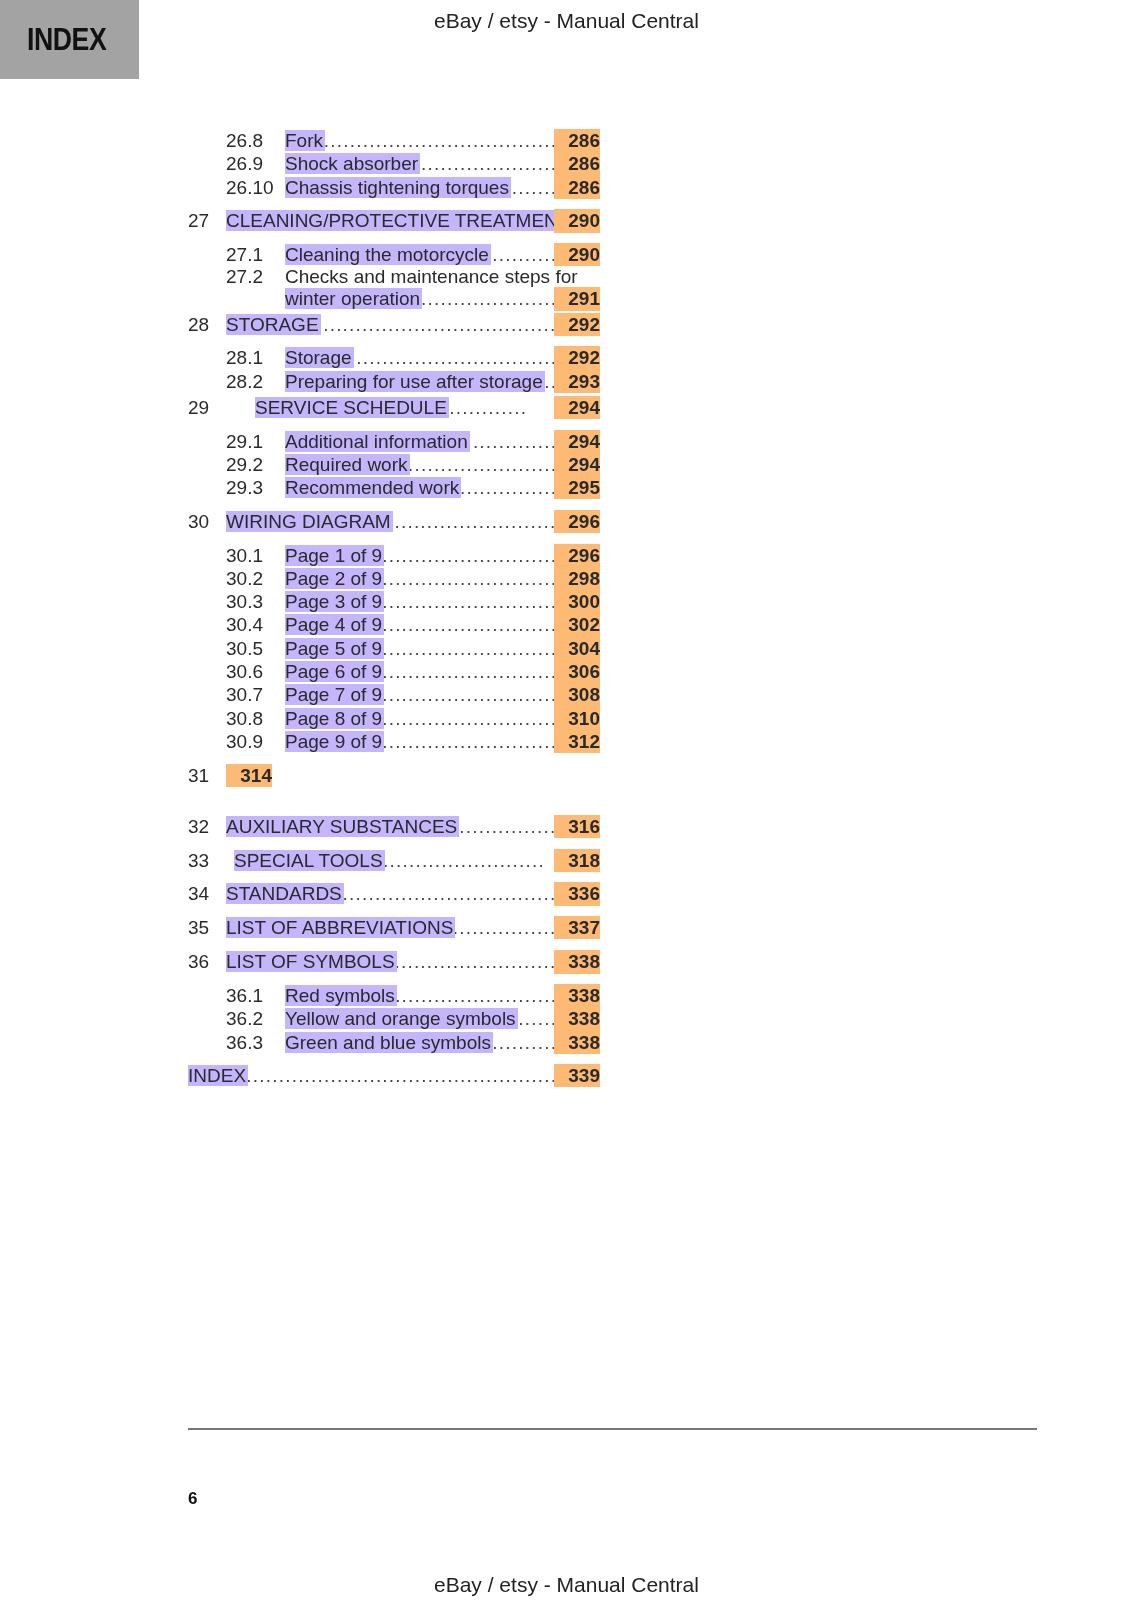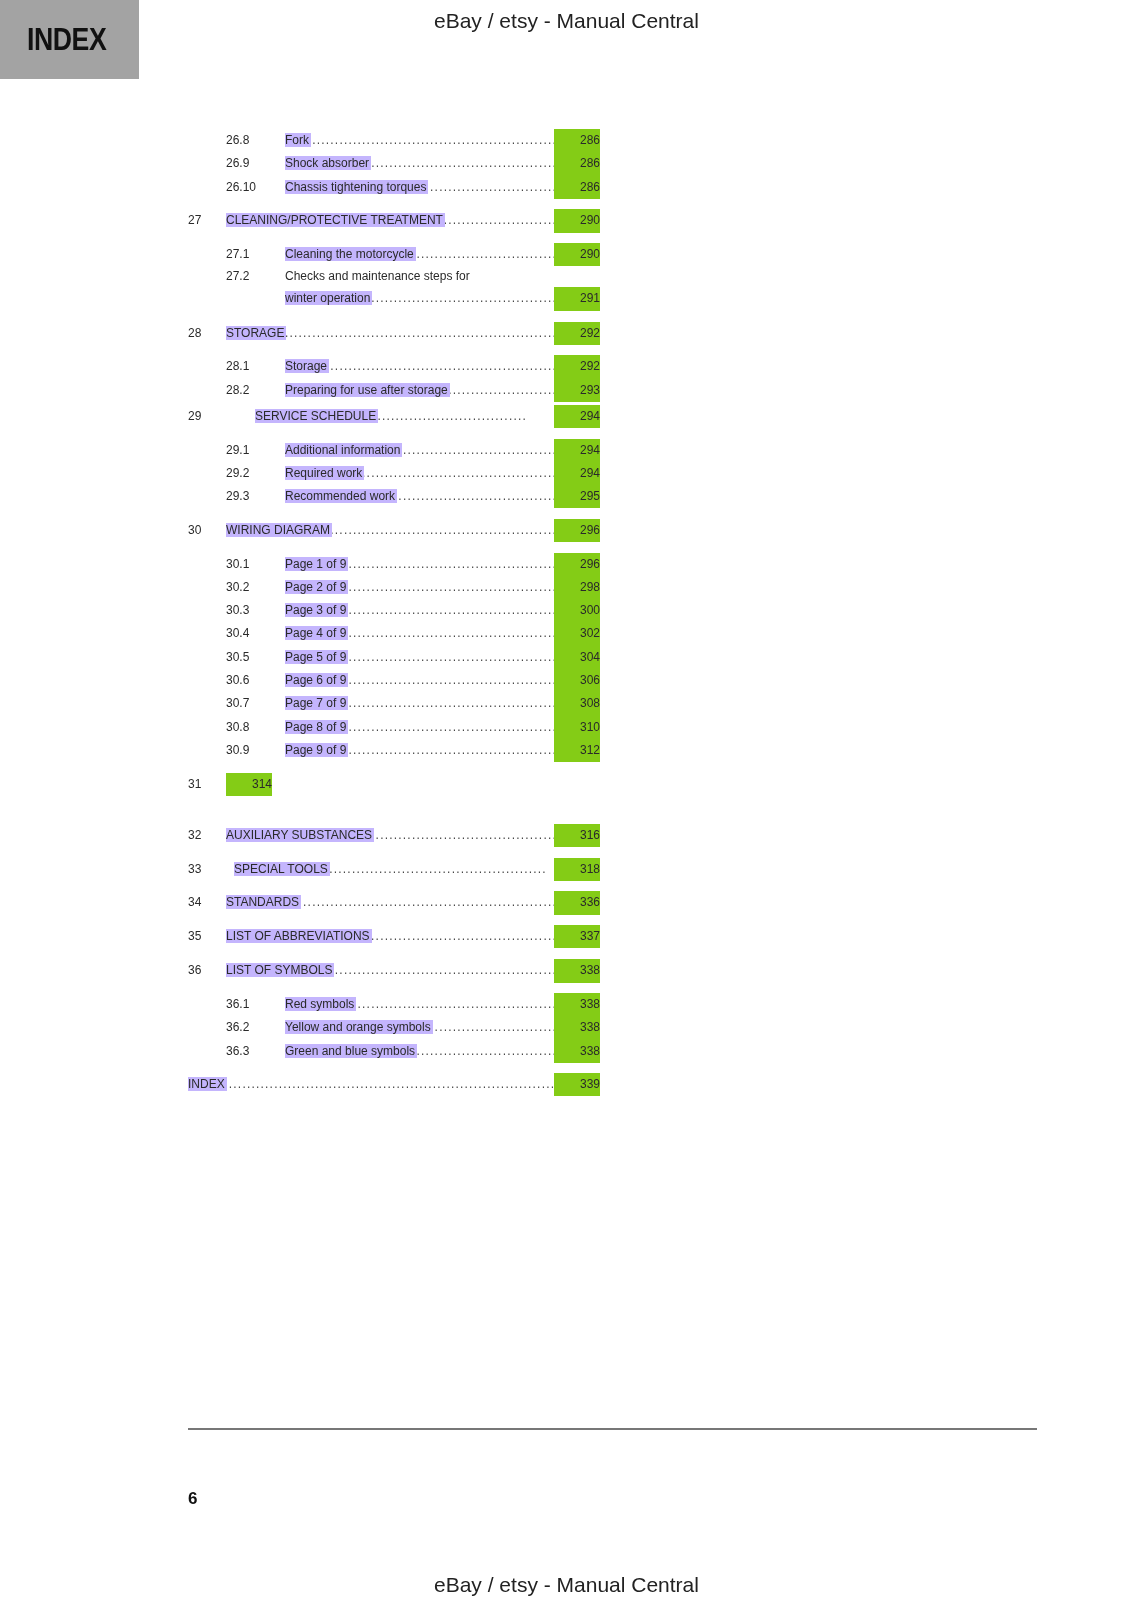--- a/index.html
+++ b/index.html
@@ -46,21 +46,21 @@
     }
     .watermark.top { top: 9px; left: 434px; width: auto; text-align: left; }
     .watermark.bottom { top: 1573px; left: 434px; width: auto; text-align: left; }
 
     .toc {
       position: absolute;
       left: 188px;
       top: 129px;
       width: 412px;
       font-family: "Liberation Sans", sans-serif;
-      font-size: 12px;
+      font-size: 19px;
       color: #2a2a2a;
     }
     .row {
       position: relative;
       height: 23.3px;
       line-height: 23.3px;
       display: flex;
       align-items: baseline;
       white-space: nowrap;
     }
@@ -81,24 +81,25 @@
       top: 0;
       white-space: nowrap;
       letter-spacing: 1.2px;
       color: #444;
       z-index: 0;
     }
     .page {
       flex: none;
       width: 42px;
       text-align: right;
-      background: #84cc16;
+      background: #fdba74;
       position: relative;
       z-index: 1;
       padding-left: 4px;
+      font-weight: bold;
     }
     .wrap-first { height: 21px; line-height: 21px; white-space: nowrap; }
 
     .footer-rule {
       position: absolute;
       left: 188px;
       top: 1428px;
       width: 849px;
       height: 0;
       border-top: 2px solid #777;
@@ -150,21 +151,21 @@
     </div>
     <div class="row wrap-first" style="height: 21px;">
       <span class="num-sub">27.2</span>
       <span>Checks and maintenance steps for</span>
     </div>
     <div class="row">
       <span class="num-sub"></span>
       <span class="title"><span class="t">winter operation</span></span>
       <span class="page">291</span>
     </div>
-    <div class="row chapter" style="margin-top: 11px; margin-bottom: 10.4px;">
+    <div class="row chapter" style="margin-top: 2px; margin-bottom: 10.4px;">
       <span class="num-ch">28</span>
       <span class="title"><span class="t">STORAGE</span></span>
       <span class="page">292</span>
     </div>
     <div class="row">
       <span class="num-sub">28.1</span>
       <span class="title"><span class="t">Storage</span></span>
       <span class="page">292</span>
     </div>
     <div class="row">

